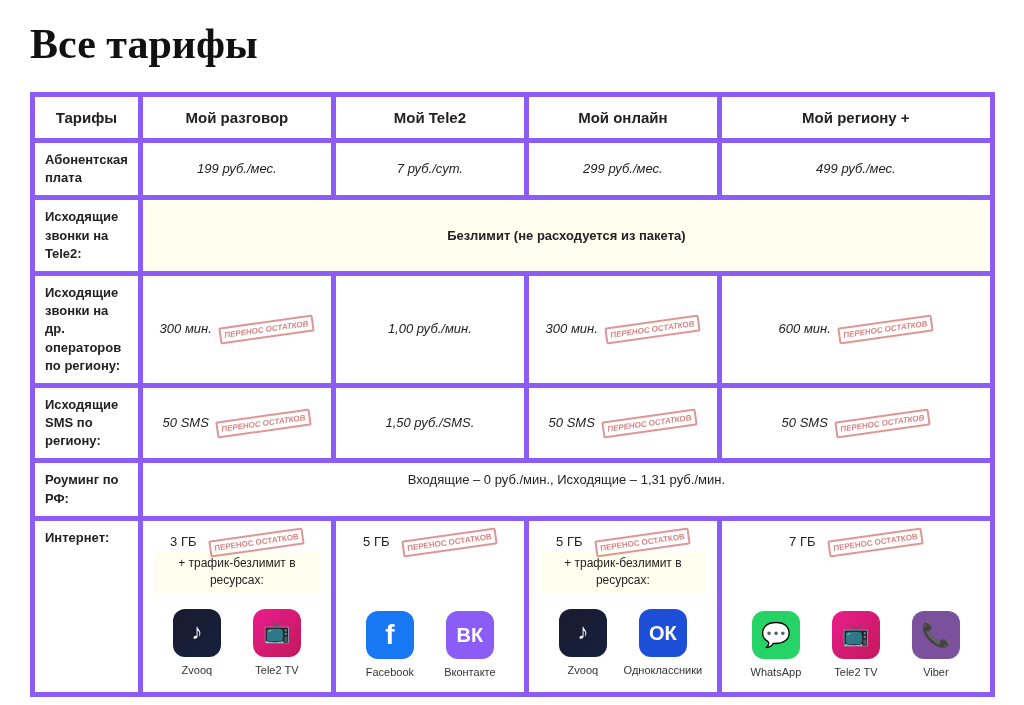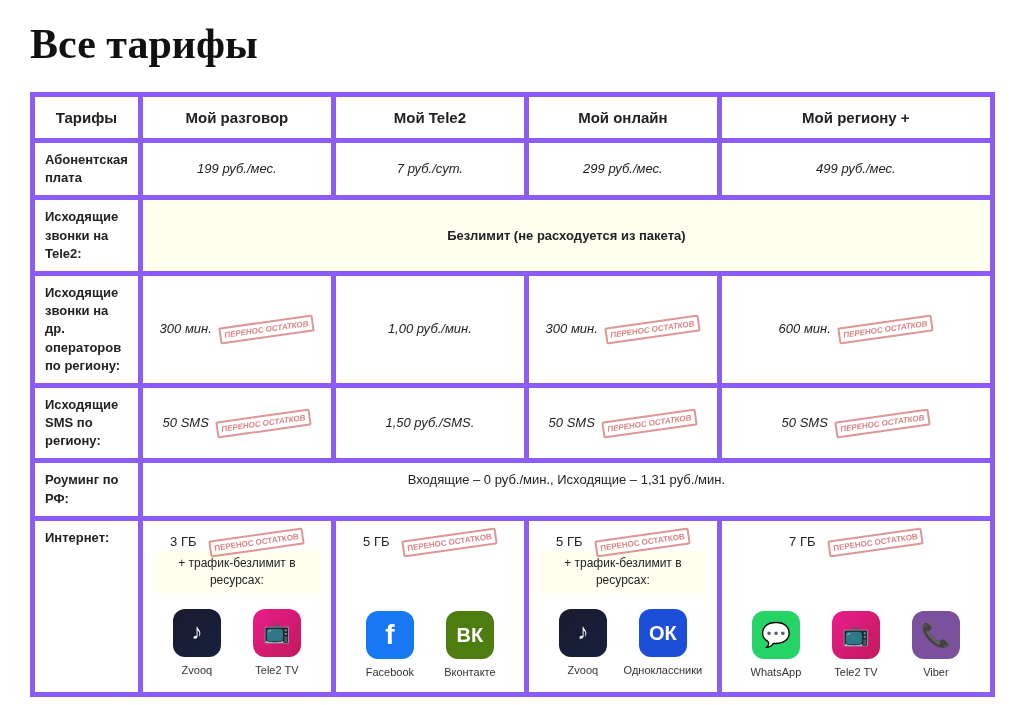--- a/index.html
+++ b/index.html
@@ -101,21 +101,21 @@
       border-radius: 12px;
       display: flex;
       align-items: center;
       justify-content: center;
       font-size: 22px;
       color: #fff;
     }
     .zvooq-bg { background: linear-gradient(135deg, #1a1a2e, #16213e); }
     .tele2tv-bg { background: linear-gradient(135deg, #e91e8c, #c2185b); }
     .facebook-bg { background: #1877f2; }
-    .vk-bg { background: #4d7c0f; }
+    .vk-bg { background: #8b5cf6; }
     .ok-bg { background: #1d4ed8; }
     .whatsapp-bg { background: #25d366; }
     .viber-bg { background: #7b519d; }
     .roaming-cell {
       text-align: center;
       vertical-align: middle;
       font-size: 13px;
     }
     .header-row th {
       font-size: 15px;

